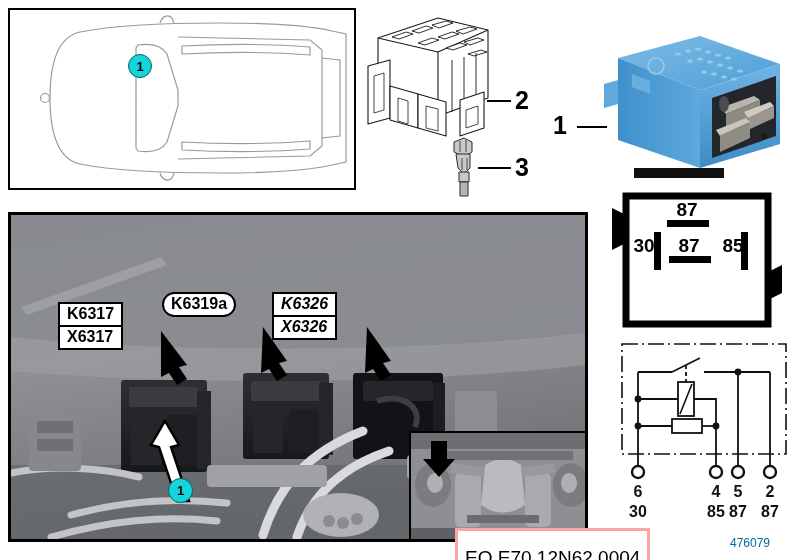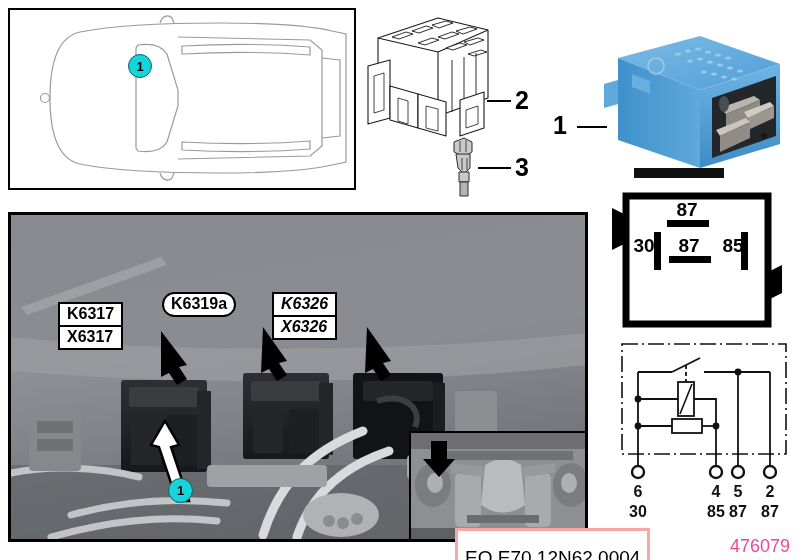--- a/index.html
+++ b/index.html
@@ -65,21 +65,21 @@
 
   
   #inset{position:absolute;left:398px;top:216px;width:186px;height:115px;border:2px solid #000;box-sizing:border-box;overflow:hidden;background:#9a9ca0;}
 
   
   #eo-code{
     position:absolute;left:455px;top:528px;
     background:#fff;border:3px solid #fca5a5;
     font-size:19px;padding:16px 7px;white-space:nowrap;
   }
-  #docnum{position:absolute;left:730px;top:536px;font-size:18px;color:#ec4899;}
+  #docnum{position:absolute;left:730px;top:536px;font-size:12px;color:#0369a1;}
 </style>
 </head>
 <body>
 
 <div class="panel" id="car-panel">
   <svg id="car-svg" width="344" height="178" viewBox="0 0 344 178">
     <g fill="none" stroke="#9a9a9a" stroke-width="1.2">
 
       <path d="M40 88 C40 44 52 26 70 22 C100 16 150 13 210 13
                C260 13 300 16 322 21 L336 24 L336 152 L322 155

